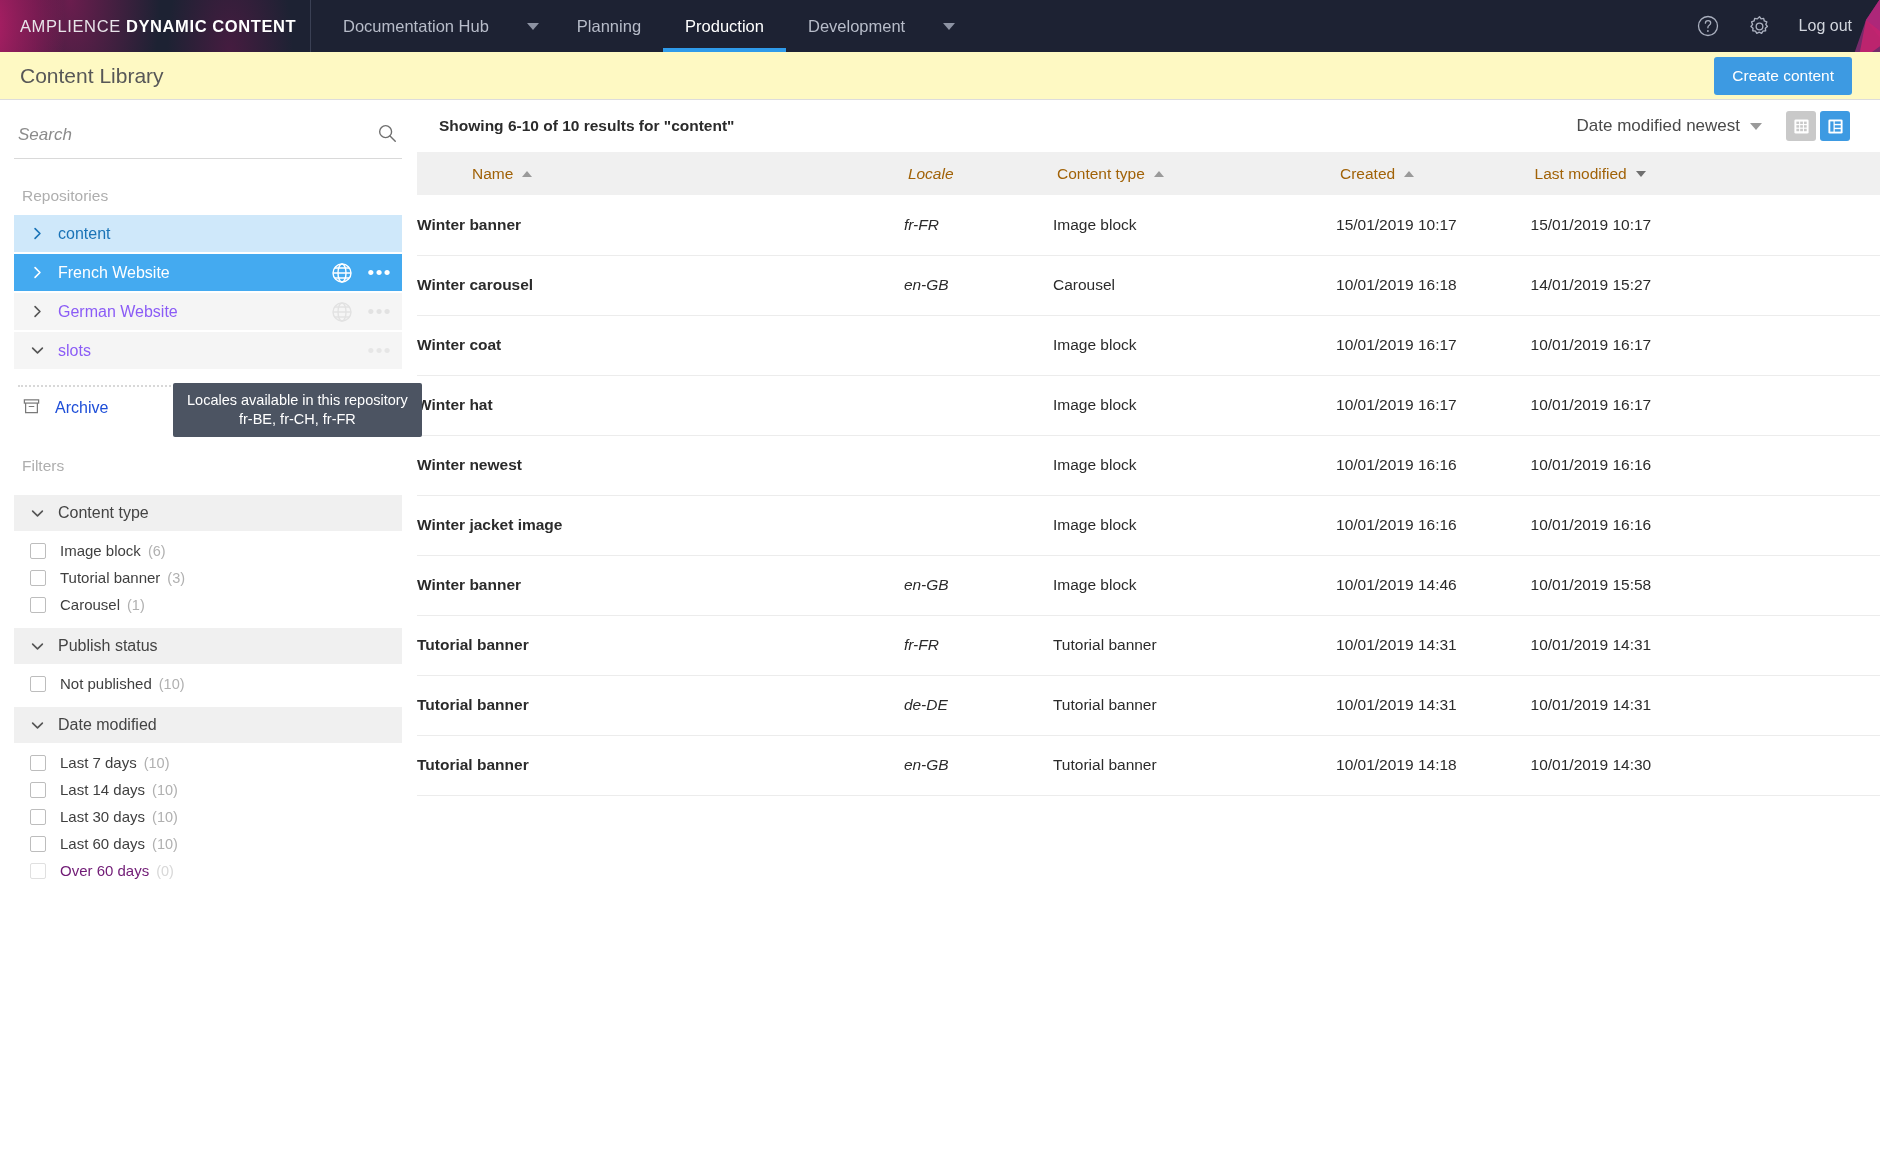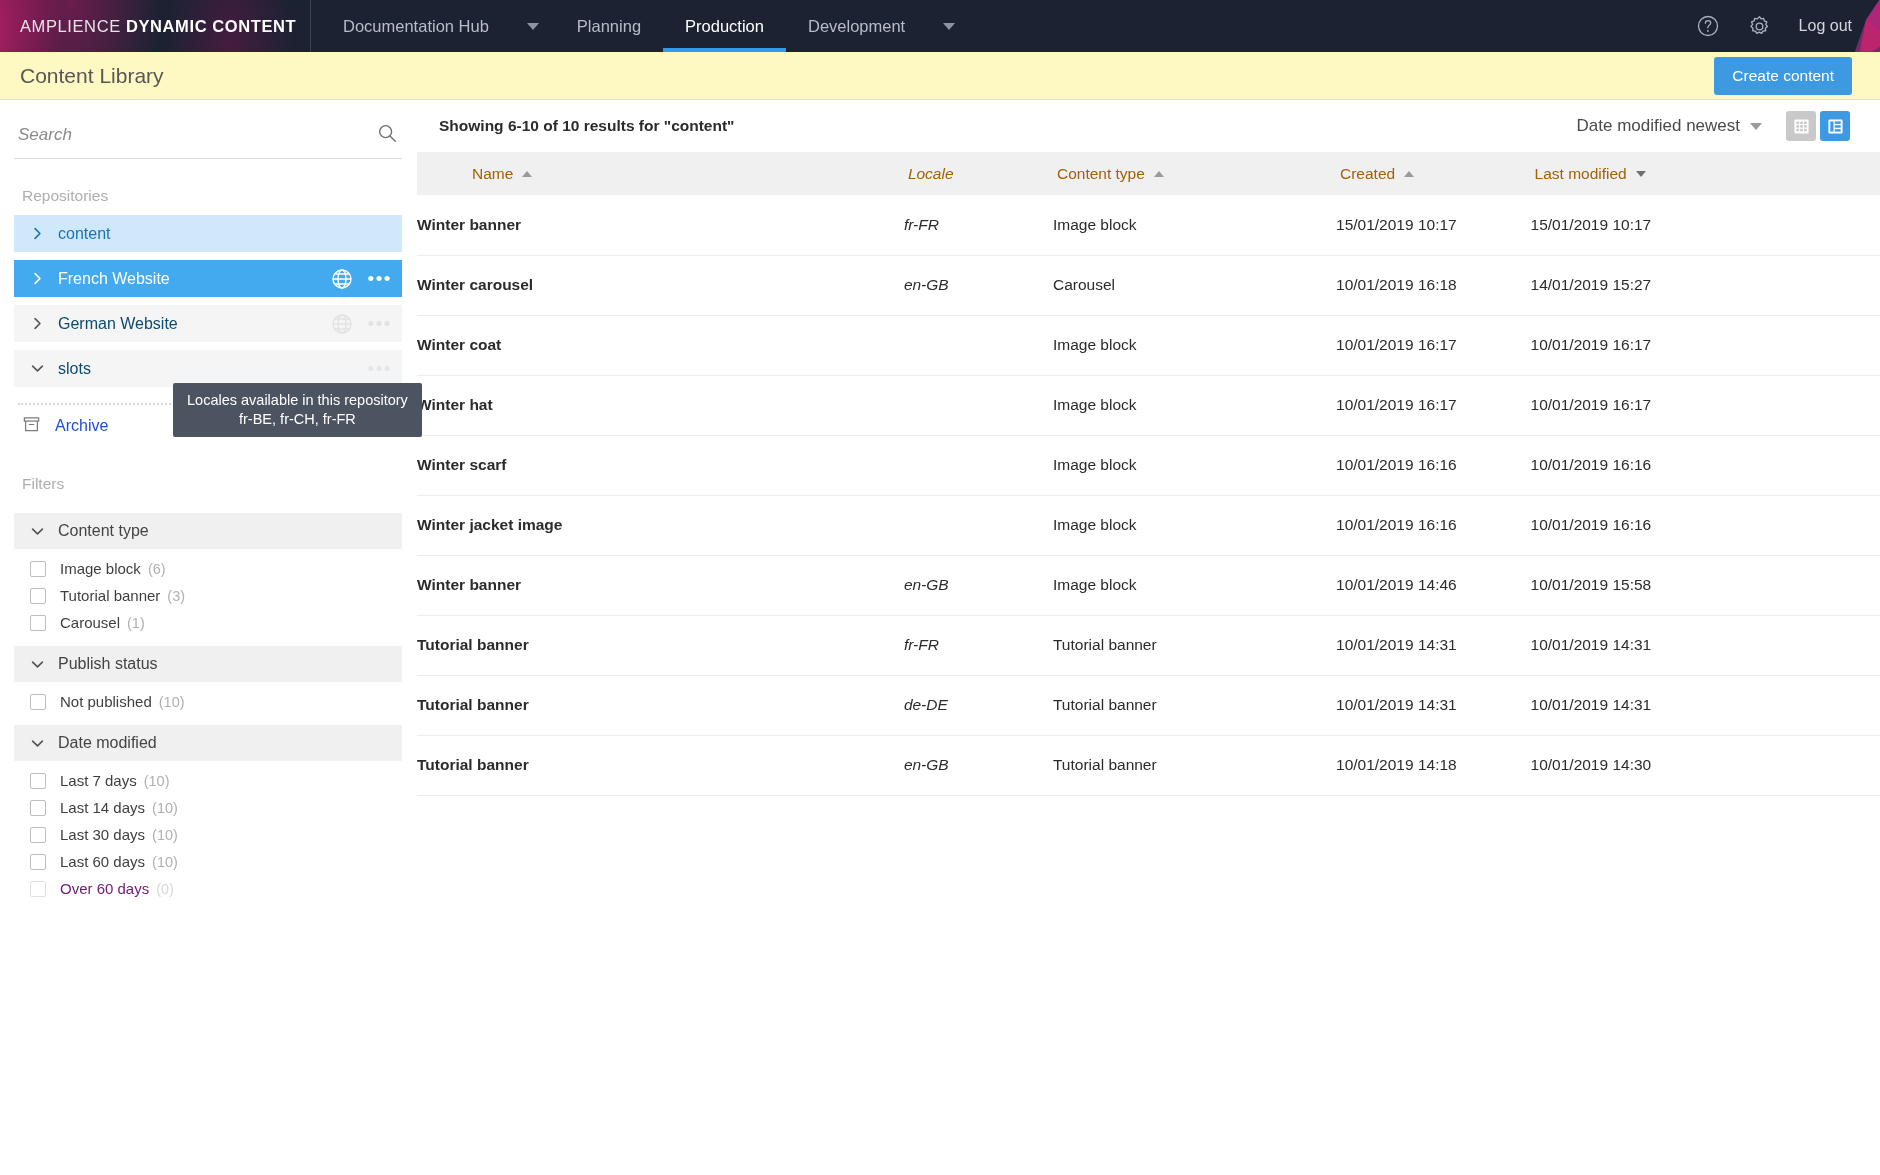--- a/index.html
+++ b/index.html
@@ -139,36 +139,36 @@
     font-family: "Liberation Sans", sans-serif;
     flex: 1;
     background: transparent;
   }
   .search-input::placeholder { color: #8b8b8b; font-style: italic; }
 
   .section-label {
     color: #aeaeae; font-size: 15.5px;
     padding: 28px 4px 10px 8px;
   }
-  .repo-list { display: flex; flex-direction: column; gap: 8px; }
+  .repo-list { display: flex; flex-direction: column; gap: 2px; }
   .repo-row {
     display: flex; align-items: center;
     height: 37px;
     padding: 0 10px 0 14px;
     background: #f5f5f5;
     cursor: pointer;
     position: relative;
   }
   .repo-row.light-sel { background: #cfe8fa; }
   .repo-row.sel { background: #44aaf0; }
   .chev {
     width: 18px; display: flex; align-items: center; justify-content: center;
     margin-right: 12px;
   }
-  .repo-name { font-size: 16px; color: #0c4a6e; }
+  .repo-name { font-size: 16px; color: #8b5cf6; }
   .repo-row.light-sel .repo-name { color: #1a73b7; }
   .repo-row.sel .repo-name { color: #ffffff; }
   .repo-actions { margin-left: auto; display: flex; align-items: center; gap: 14px; }
   .globe { width: 24px; height: 24px; }
   .dots { font-size: 19px; line-height: 10px; letter-spacing: 1.5px; }
 
   .divider-dotted {
     border-top: 2px dotted #d8d8d8;
     margin: 16px 4px 0 4px;
   }
@@ -632,21 +632,21 @@
             <td class="w-mod col-pad">10/01/2019 16:17</td>
           </tr>
           <tr>
             <td class="c-name w-name col-pad-name">Winter hat</td>
             <td class="w-locale col-pad"></td>
             <td class="w-ctype col-pad">Image block</td>
             <td class="w-created col-pad">10/01/2019 16:17</td>
             <td class="w-mod col-pad">10/01/2019 16:17</td>
           </tr>
           <tr>
-            <td class="c-name w-name col-pad-name">Winter scarf</td>
+            <td class="c-name w-name col-pad-name">Winter newest</td>
             <td class="w-locale col-pad"></td>
             <td class="w-ctype col-pad">Image block</td>
             <td class="w-created col-pad">10/01/2019 16:16</td>
             <td class="w-mod col-pad">10/01/2019 16:16</td>
           </tr>
           <tr>
             <td class="c-name w-name col-pad-name">Winter jacket image</td>
             <td class="w-locale col-pad"></td>
             <td class="w-ctype col-pad">Image block</td>
             <td class="w-created col-pad">10/01/2019 16:16</td>

